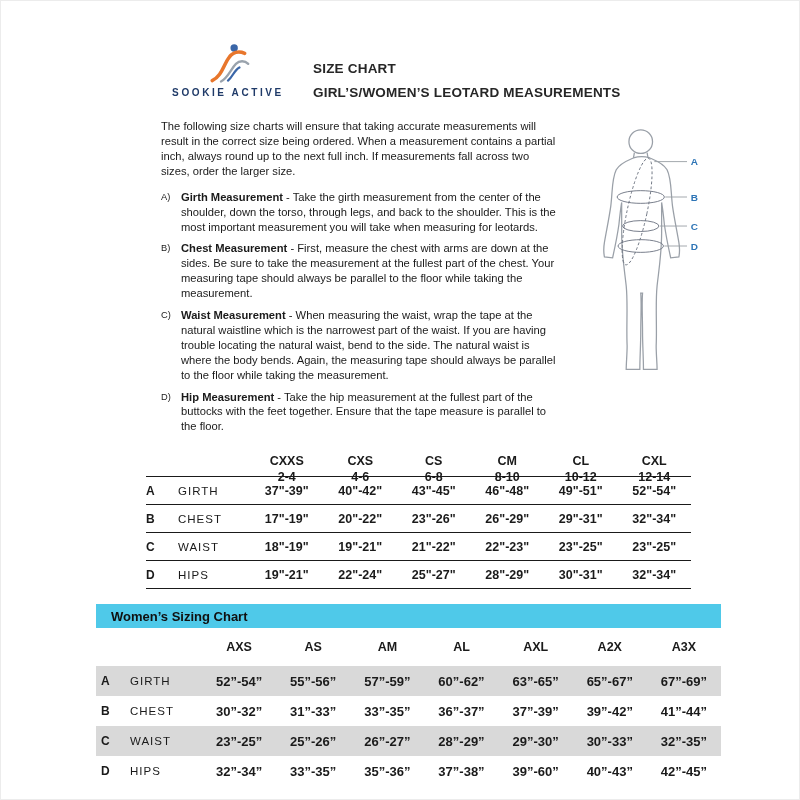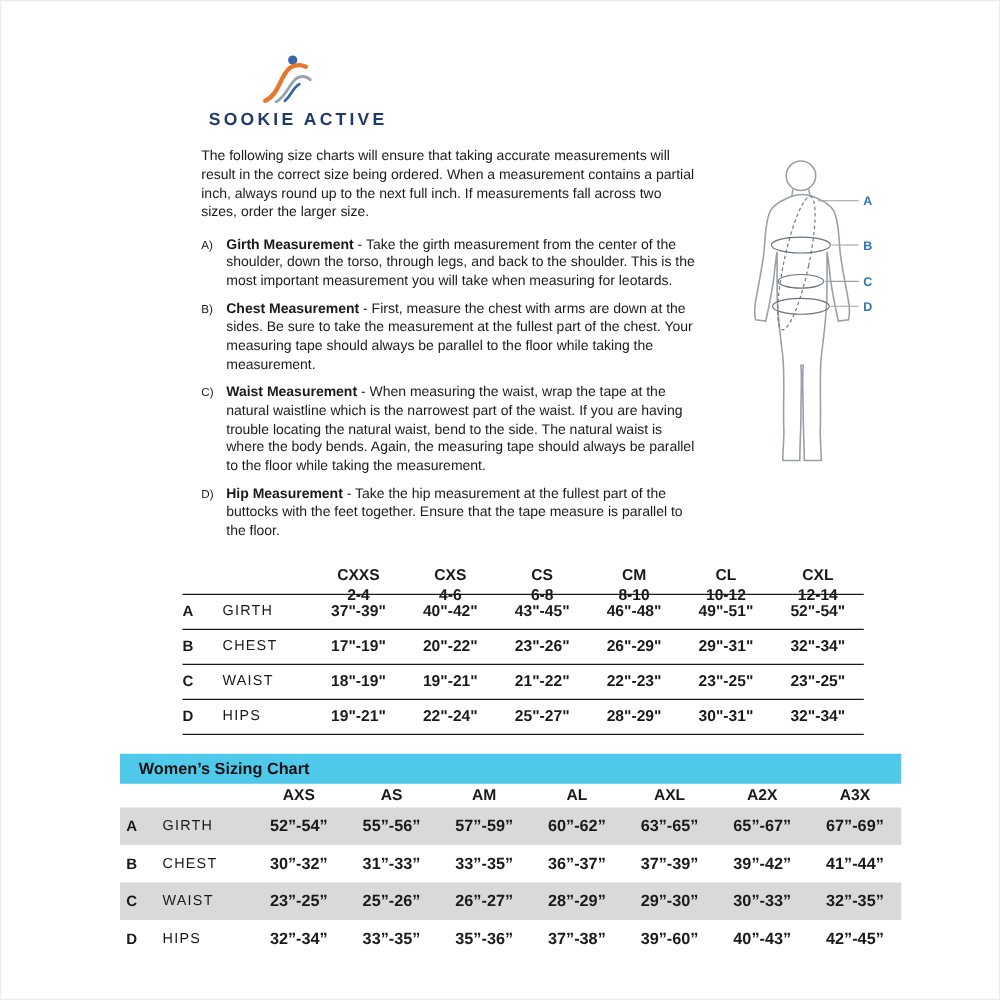--- a/index.html
+++ b/index.html
@@ -4,21 +4,21 @@
 <style>
   * { margin:0; padding:0; box-sizing:border-box; }
   html,body { background:#fff; }
   body { font-family:"Liberation Sans", sans-serif; color:#1a1a1a; width:800px; height:800px; overflow:hidden; }
   .page { width:800px; height:800px; padding-top:40px; border:1px solid #ececec; background:#fff; }
 
   
   .header-row { display:flex; align-items:flex-start; margin-left:166px; }
   .logo { width:122px; text-align:center; }
   .logo svg { width:56px; height:44px; display:block; margin:0 auto 2px; }
-  .brand { font-size:14px; letter-spacing:2.6px; color:#1f3a68; font-weight:600; white-space:nowrap; }
+  .brand { font-size:10px; letter-spacing:2.6px; color:#1f3a68; font-weight:600; white-space:nowrap; }
   .titles { margin-left:24px; padding-top:16px; }
   .title-line { font-size:13.5px; font-weight:700; color:#262626; letter-spacing:.2px; line-height:1.75; }
 
   
   .content-row { display:flex; margin-left:160px; margin-top:15px; }
   .text-col { width:398px; }
   .intro { font-size:11.2px; line-height:1.33; color:#1a1a1a; }
   .m-list { margin-top:11px; }
   .m-item { display:flex; margin-bottom:7px; }
   .m-letter { width:20px; flex:none; font-size:9.3px; padding-top:2px; color:#1a1a1a; }
@@ -43,41 +43,45 @@
   .g-row { display:grid; grid-template-columns:32px 72px repeat(6,1fr); align-items:center; height:28px; border-bottom:1.4px solid #1a1a1a; }
   .g-row.head { height:24px; }
   .g-letter { font-weight:700; font-size:12px; }
   .g-label { font-size:11.5px; letter-spacing:1px; }
   .g-col { text-align:center; font-weight:700; font-size:12.5px; line-height:1.3; }
   .g-col span { display:block; }
   .g-val { text-align:center; font-weight:700; font-size:12.5px; }
 
   
   .w-row { display:grid; grid-template-columns:34px 72px repeat(7,1fr); align-items:center; height:30px; }
-  .w-row.head { height:19px; }
+  .w-row.head { height:38px; }
   .w-row.stripe { background:#d9d9d9; }
   .w-letter { font-weight:700; font-size:12px; padding-left:5px; }
   .w-label { font-size:11.5px; letter-spacing:1px; }
   .w-col { text-align:center; font-weight:700; font-size:12.5px; }
   .w-val { text-align:center; font-weight:600; font-size:13px; }
 </style>
 </head>
 <body>
 
 <div class="page">
 
   <div class="header-row">
     <div class="logo">
       <svg viewBox="0 0 60 50">
         <circle cx="37" cy="8" r="4.2" fill="#3a66a8"></circle>
         <path d="M12,45 C23,40 25,27 31,19 C35,13 42,11 49,14" stroke="#e8762c" stroke-width="4" fill="none" stroke-linecap="round"></path>
         <path d="M22,46 C30,42 33,32 39,26 C43,22 49,22 53,26" stroke="#9aa3ad" stroke-width="2.6" fill="none" stroke-linecap="round"></path>
         <path d="M30,45 C36,40 37,33 43,30" stroke="#3a66a8" stroke-width="2.6" fill="none" stroke-linecap="round"></path>
       </svg>
       <div class="brand">SOOKIE ACTIVE</div>
+    </div>
+    <div class="titles">
+      <div class="title-line">SIZE CHART</div>
+      <div class="title-line">GIRL’S/WOMEN’S LEOTARD MEASUREMENTS</div>
     </div>
   </div>
 
   <div class="content-row">
     <div class="text-col">
       <p class="intro">The following size charts will ensure that taking accurate measurements will result in the correct size being ordered. When a measurement contains a partial inch, always round up to the next full inch. If measurements fall across two sizes, order the larger size.</p>
       <div class="m-list">
         <div class="m-item">
           <span class="m-letter">A)</span>
           <span class="m-text"><b>Girth Measurement</b><span> - Take the girth measurement from the center of the shoulder, down the torso, through legs, and back to the shoulder. This is the most important measurement you will take when measuring for leotards.</span></span>

